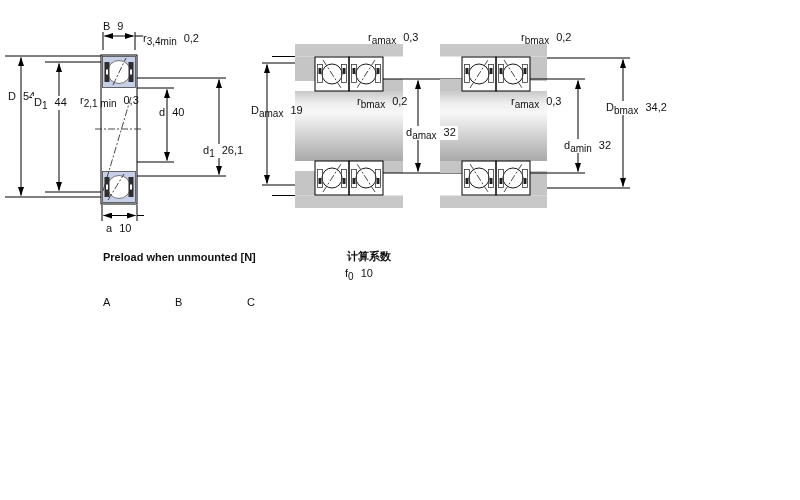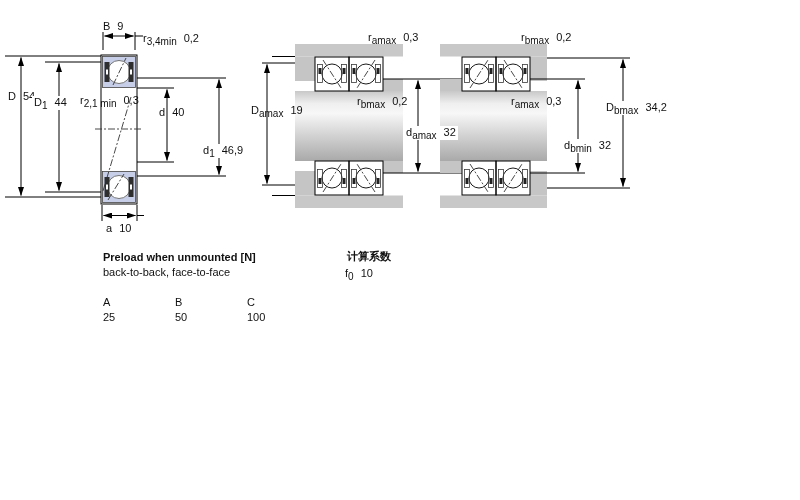--- a/index.html
+++ b/index.html
@@ -173,42 +173,36 @@
     <line x1="547" y1="188" x2="630" y2="188" class="ln"></line>
     <line x1="623" y1="59.5" x2="623" y2="186.5" class="arrow"></line>
   </svg>
 
   <div class="dim" style="left:103px;top:20px"><span>B</span><sub></sub><span class="val">9</span></div>
   <div class="dim" style="left:143px;top:32px"><span>r</span><sub>3,4min</sub><span class="val">0,2</span></div>
   <div class="dim" style="left:8px;top:90px"><span>D</span><sub></sub><span class="val">54</span></div>
   <div class="dim bg" style="left:32px;top:96px"><span>D</span><sub>1</sub><span class="val">44</span></div>
   <div class="dim" style="left:80px;top:94px"><span>r</span><sub>2,1 min</sub><span class="val">0,3</span></div>
   <div class="dim" style="left:159px;top:106px"><span>d</span><sub></sub><span class="val">40</span></div>
-  <div class="dim bg" style="left:201px;top:144px"><span>d</span><sub>1</sub><span class="val">46,9</span></div>
+  <div class="dim bg" style="left:201px;top:144px"><span>d</span><sub>1</sub><span class="val">26,1</span></div>
   <div class="dim" style="left:106px;top:222px"><span>a</span><sub></sub><span class="val">10</span></div>
 
   <div class="dim" style="left:368px;top:31px"><span>r</span><sub>amax</sub><span class="val">0,3</span></div>
   <div class="dim" style="left:357px;top:95px"><span>r</span><sub>bmax</sub><span class="val">0,2</span></div>
   <div class="dim" style="left:251px;top:104px"><span>D</span><sub>amax</sub><span class="val">19</span></div>
   <div class="dim bg" style="left:404px;top:126px"><span>d</span><sub>amax</sub><span class="val">32</span></div>
 
   <div class="dim" style="left:521px;top:31px"><span>r</span><sub>bmax</sub><span class="val">0,2</span></div>
   <div class="dim" style="left:511px;top:95px"><span>r</span><sub>amax</sub><span class="val">0,3</span></div>
   <div class="dim bg" style="left:604px;top:101px"><span>D</span><sub>bmax</sub><span class="val">34,2</span></div>
-  <div class="dim bg" style="left:562px;top:139px"><span>d</span><sub>bmin</sub><span class="val">32</span></div>
+  <div class="dim bg" style="left:562px;top:139px"><span>d</span><sub>amin</sub><span class="val">32</span></div>
 
   <div class="txt bold" style="left:103px;top:251px">Preload when unmounted [N]</div>
-  <div class="txt" style="left:103px;top:266px">back-to-back, face-to-face</div>
   <div class="txt bold" style="left:347px;top:250px">计算系数</div>
   <div class="dim" style="left:345px;top:267px"><span>f</span><sub>0</sub><span class="val">10</span></div>
 
   <div class="tbl" style="left:103px;top:296px">
     <div class="cell">A</div>
     <div class="cell">B</div>
     <div class="cell">C</div>
   </div>
-  <div class="tbl" style="left:103px;top:311px">
-    <div class="cell">25</div>
-    <div class="cell">50</div>
-    <div class="cell">100</div>
-  </div>
 
 </div>
 
 </body></html>

